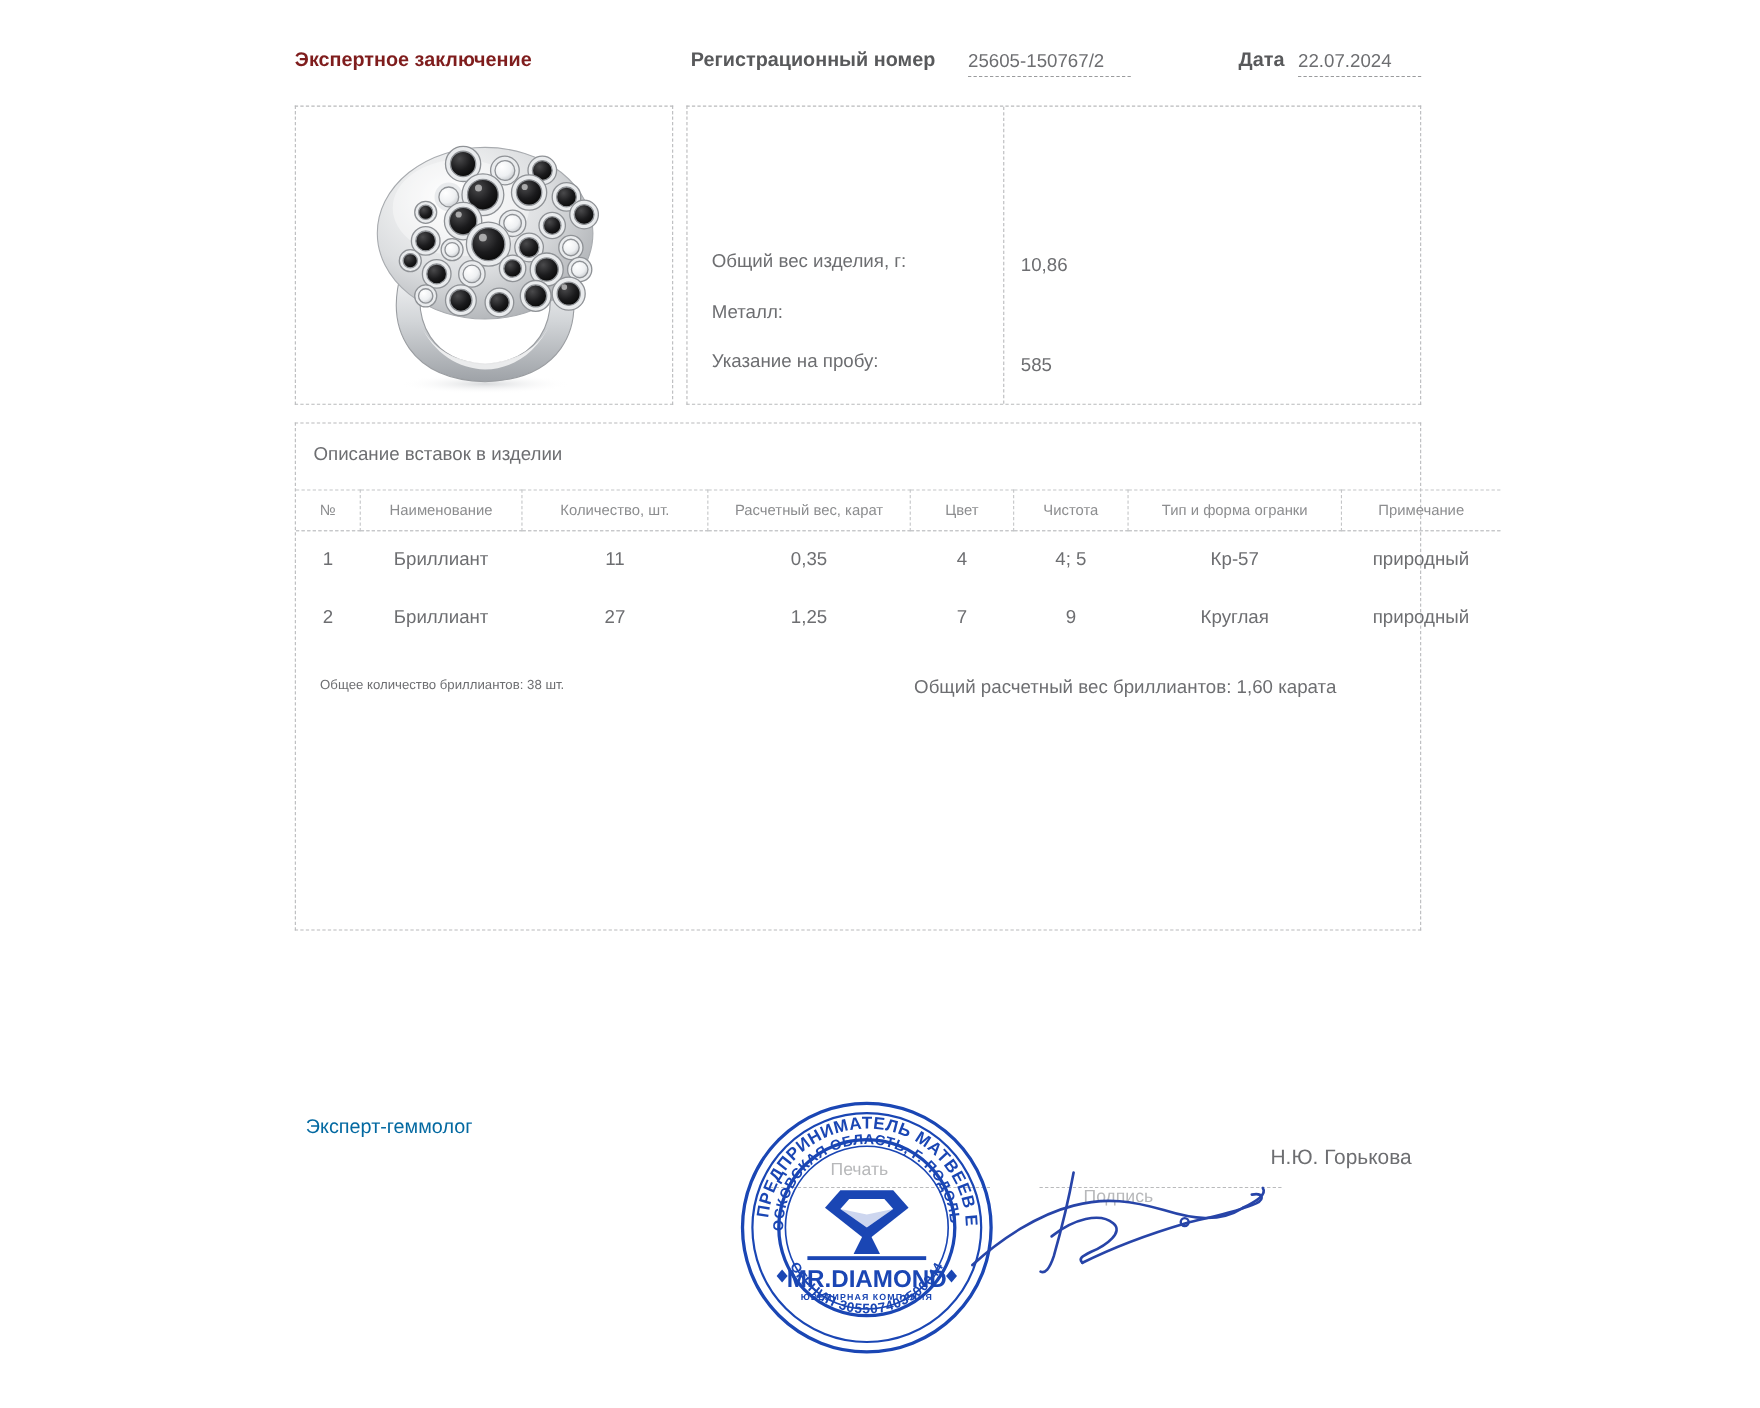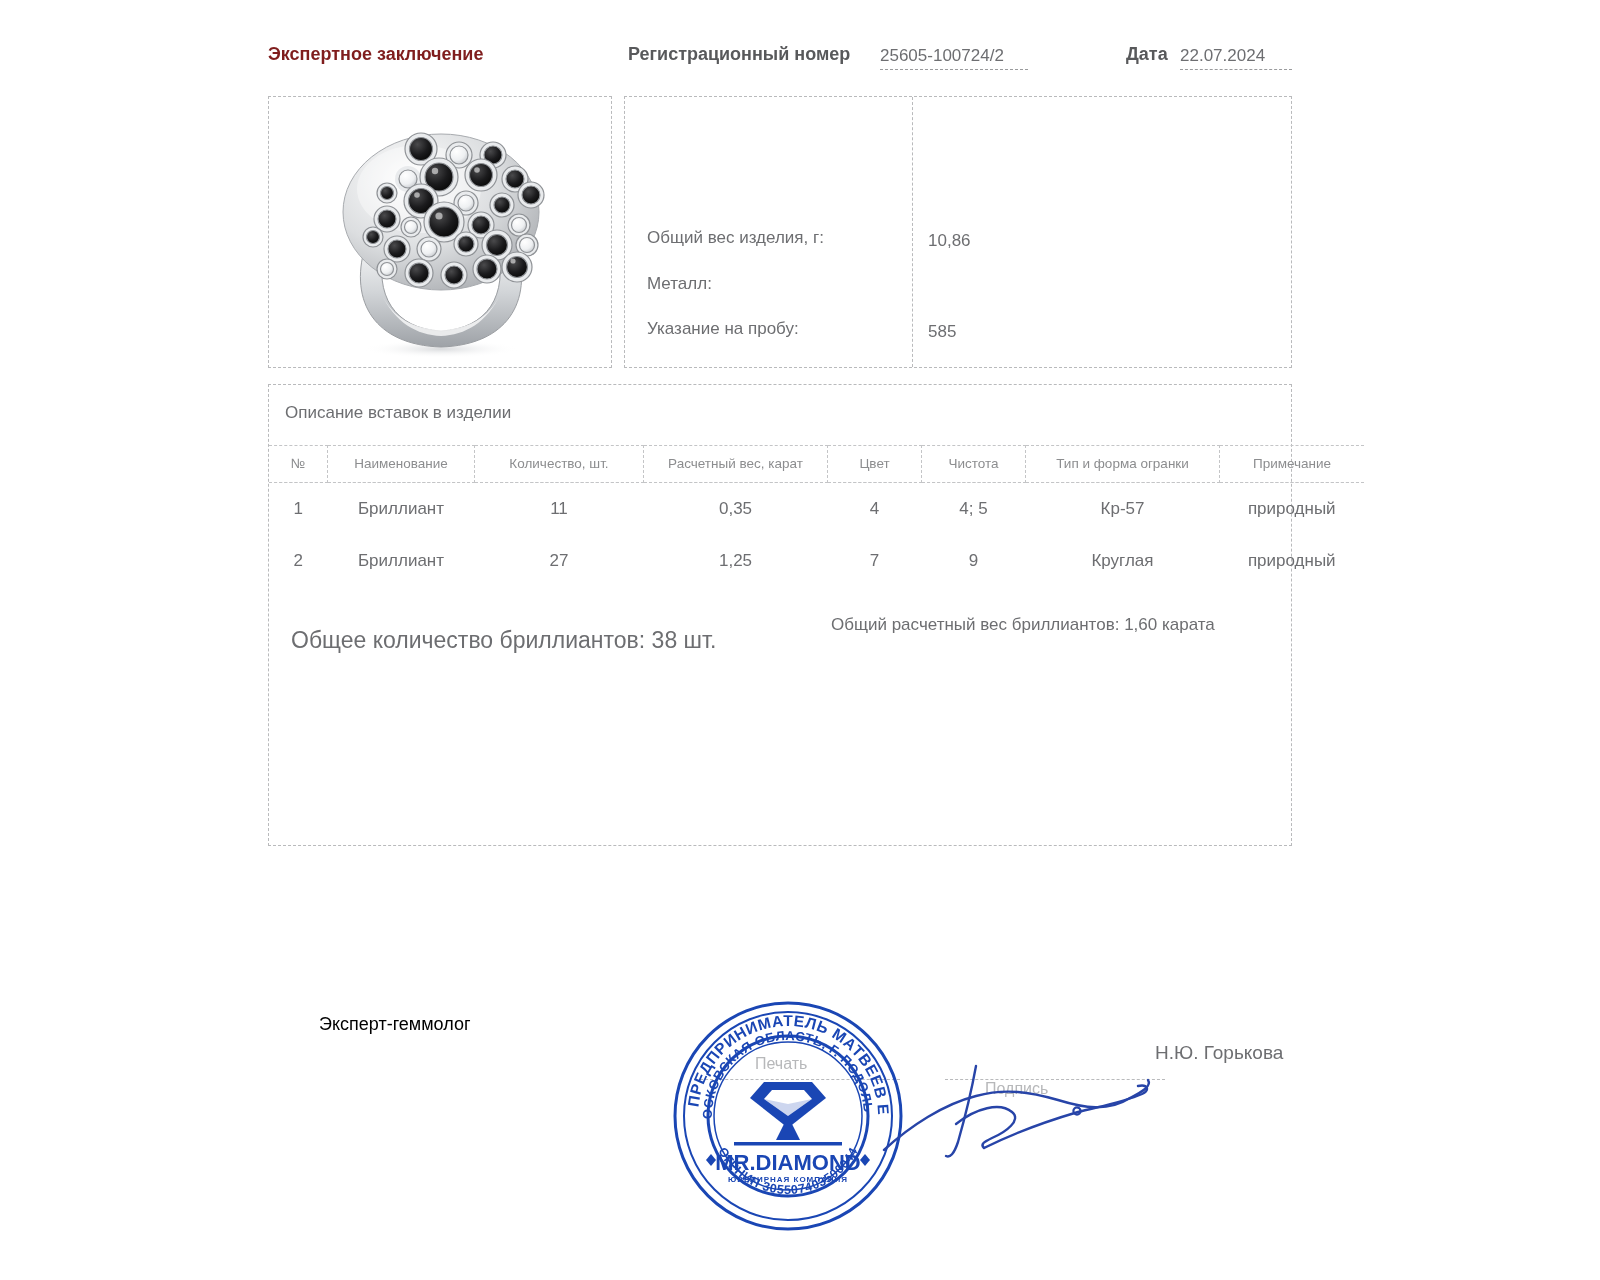--- a/index.html
+++ b/index.html
@@ -188,22 +188,22 @@
 
   .totals {
     position: absolute;
     top: 230px;
     left: 0;
     width: 100%;
     height: 24px;
   }
   .total-left {
     position: absolute;
-    left: 22px; top: 12px;
-    font-size: 23px;
+    left: 22px; top: 0;
+    font-size: 12px;
     color: #6d6e71;
     white-space: nowrap;
   }
   .total-right {
     position: absolute;
     left: 562px; top: 0;
     font-size: 17px;
     color: #6d6e71;
     white-space: nowrap;
   }
@@ -240,23 +240,22 @@
     line-height: 26px;
     color: #6d6e71;
   }
 
   
   .expert-title {
     position: absolute;
     left: 278px;
     top: 1014px;
     font-size: 18px;
-    color: #000000;
-    white-space: nowrap;
-    margin-left: 41px;
+    color: #0369a1;
+    white-space: nowrap;
   }
   .expert-sub {
     position: absolute;
     left: 278px;
     top: 1038px;
     width: 400px;
     font-size: 14.5px;
     line-height: 18.5px;
     color: #8a8b8d;
   }
@@ -316,21 +315,21 @@
   }
 </style>
 </head>
 <body>
 
 <div class="page">
 
   <div class="header">
     <div class="hdr-title">Экспертное заключение</div>
     <div class="hdr-reg-label">Регистрационный номер</div>
-    <div class="hdr-reg-value">25605-100724/2</div>
+    <div class="hdr-reg-value">25605-150767/2</div>
     <div class="hdr-date-label">Дата</div>
     <div class="hdr-date-value">22.07.2024</div>
   </div>
 
   <div class="dbox photo-box">
     <div class="ring-wrap">
       <svg viewBox="0 0 344 272" width="344" height="272">
         <defs>
           <radialGradient id="metal" cx="35%" cy="30%" r="80%">
             <stop offset="0%" stop-color="#ffffff"></stop>

